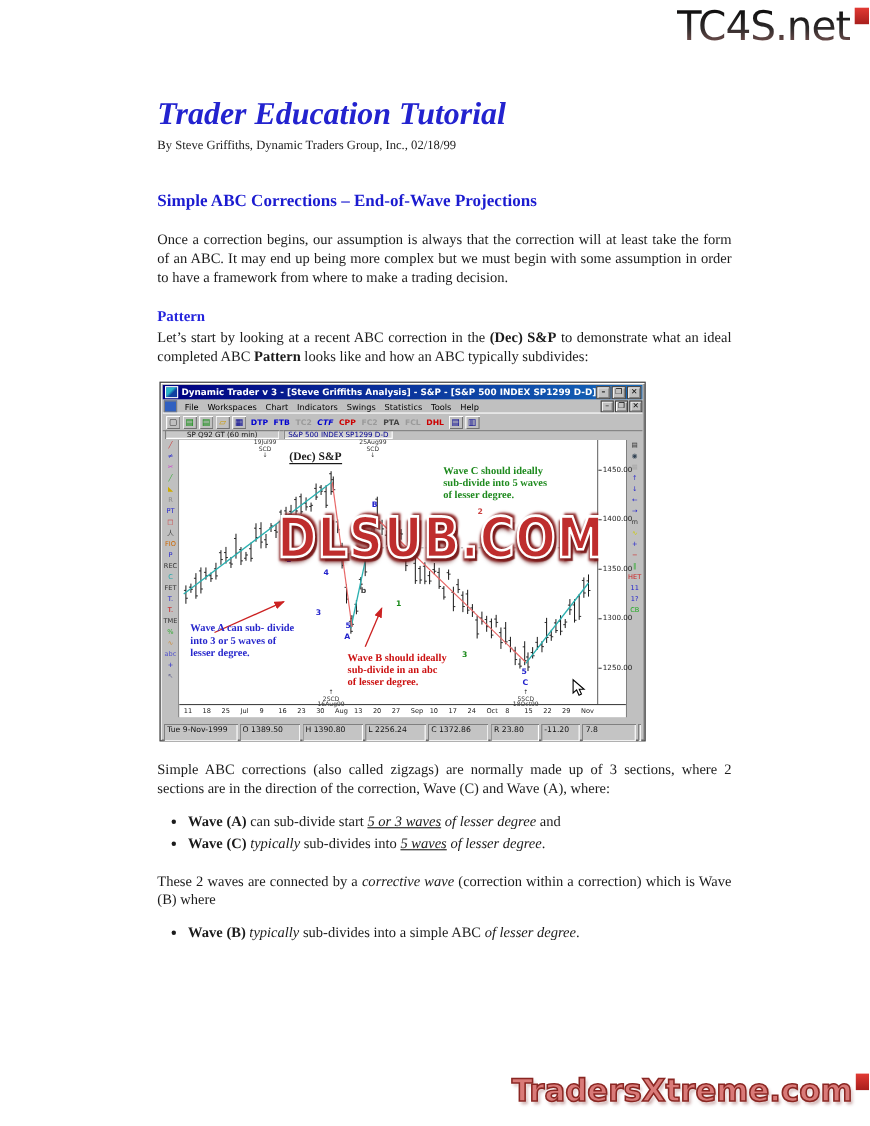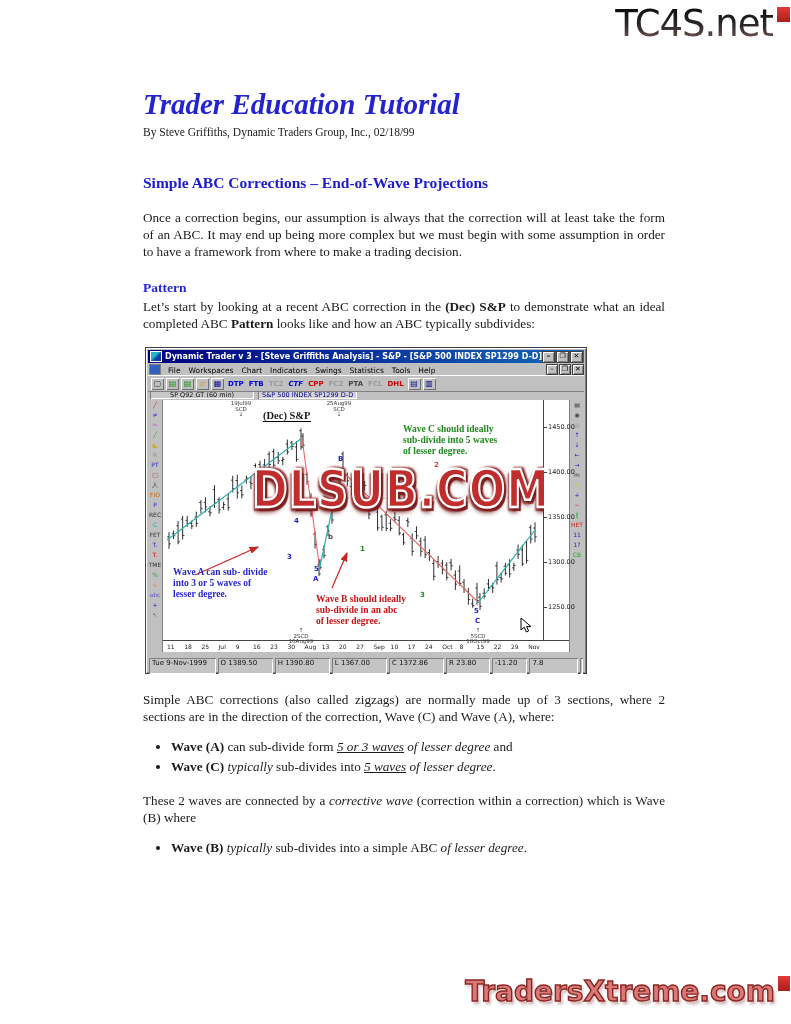--- a/index.html
+++ b/index.html
@@ -574,32 +574,32 @@
             <span style="color: rgb(204, 34, 34);">HET</span>
             <span style="color: rgb(34, 34, 204);">11</span>
             <span style="color: rgb(34, 34, 204);">1?</span>
             <span style="color: rgb(34, 170, 34);">CB</span>
           </div>
       </div>
       <div class="statusbar" id="status-cells">
           <span class="scell" style="width: 78px;">Tue 9-Nov-1999</span>
           <span class="scell" style="width: 64px;">O 1389.50</span>
           <span class="scell" style="width: 64px;">H 1390.80</span>
-          <span class="scell" style="width: 64px;">L 1367.00</span>
+          <span class="scell" style="width: 64px;">L 2256.24</span>
           <span class="scell" style="width: 64px;">C 1372.86</span>
           <span class="scell" style="width: 50px;">R 23.80</span>
           <span class="scell" style="width: 40px;">-11.20</span>
           <span class="scell" style="width: 56px;">7.8</span>
           <span class="scell" style="flex: 1 1 0%;"></span>
         </div>
     </div>
 
     <p>Simple ABC corrections (also called zigzags) are normally made up of 3 sections, where 2 sections are in the direction of the correction, Wave (C) and Wave (A), where:</p>
     <ul>
-      <li><span style="font-weight: bold;">Wave (A)</span><span> can sub-divide form </span><span style="font-style: italic; text-decoration: underline;">5 or 3 waves</span><span style="font-style: italic;"> of lesser degree</span><span> and</span></li>
+      <li><span style="font-weight: bold;">Wave (A)</span><span> can sub-divide start </span><span style="font-style: italic; text-decoration: underline;">5 or 3 waves</span><span style="font-style: italic;"> of lesser degree</span><span> and</span></li>
       <li><span style="font-weight: bold;">Wave (C)</span><span> </span><span style="font-style: italic;">typically</span><span> sub-divides into </span><span style="font-style: italic; text-decoration: underline;">5 waves</span><span> </span><span style="font-style: italic;">of lesser degree</span><span>.</span></li>
     </ul>
     <p><span>These 2 waves are connected by a </span><span style="font-style: italic;">corrective wave</span><span> (correction within a correction) which is Wave (B) where</span></p>
     <ul>
       <li><span style="font-weight: bold;">Wave (B)</span><span> </span><span style="font-style: italic;">typically</span><span> sub-divides into a simple ABC </span><span style="font-style: italic;">of lesser degree</span><span>.</span></li>
     </ul>
   </div>
 </div>
 
 </body></html>

